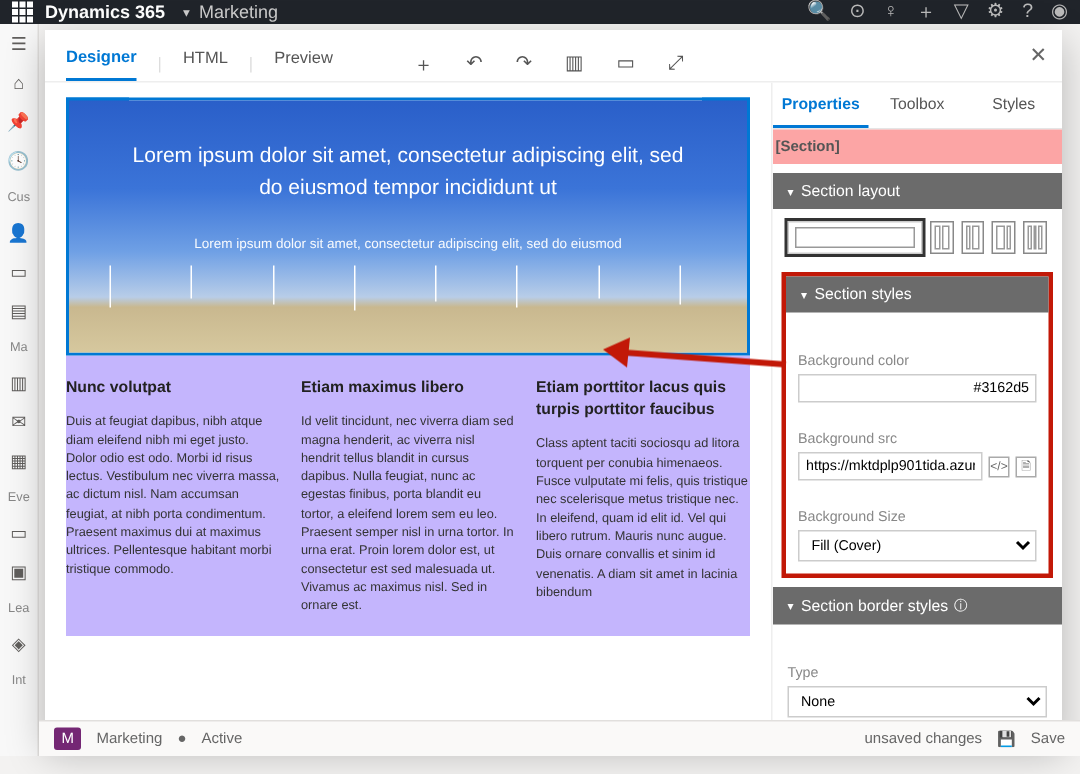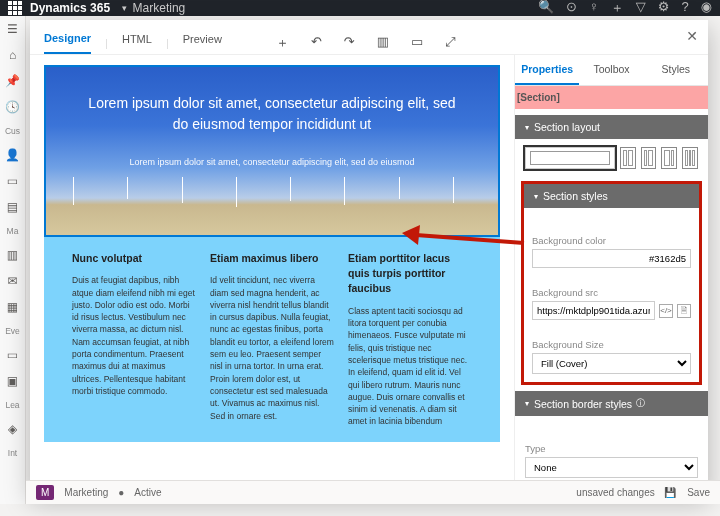--- a/index.html
+++ b/index.html
@@ -25,21 +25,21 @@
   .canvas { flex: 1; padding: 10px 14px; overflow: hidden; position: relative; }
   .section { border: 2px solid #0078d4; position: relative; }
   .sectag { position: absolute; top: -2px; left: -2px; background: #0078d4; color: #fff; font-size: 9px; padding: 2px 6px; }
   .secctrl { position: absolute; top: -2px; right: -2px; background: #0078d4; display: flex; }
   .secctrl span { color: #fff; font-size: 9px; padding: 2px 4px; cursor: pointer; }
   .hero { background: linear-gradient(to bottom, #2a5fc9 0%, #3b74d8 35%, #6fa0e5 60%, #b8cde8 78%, #c9b88f 82%, #d6c89e 100%); height: 168px; color: #fff; text-align: center; padding: 26px 40px 0; position: relative; overflow: hidden; }
   .hero h2 { font-size: 14px; font-weight: 400; line-height: 1.5; }
   .hero .sub { font-size: 9px; margin-top: 22px; opacity: 0.95; }
   .turbines { position: absolute; bottom: 28px; left: 0; right: 0; height: 30px; }
   .turb { position: absolute; width: 1px; background: #fff; }
-  .cols { display: flex; gap: 14px; background: #7dd3fc; padding: 14px 28px; }
+  .cols { display: flex; gap: 14px; background: #c4b5fd; padding: 14px 0; }
   .col { flex: 1; font-size: 8.5px; line-height: 1.45; color: #333; }
   .col h3 { font-size: 10.5px; font-weight: 700; margin-bottom: 8px; color: #222; }
   .proppanel { width: 194px; border-left: 1px solid #eee; display: flex; flex-direction: column; font-size: 10.5px; overflow-y: auto; position: relative; }
   .ptabs { display: flex; border-bottom: 1px solid #e5e5e5; }
   .ptabs .pt { flex: 1; text-align: center; padding: 8px 0; cursor: pointer; color: #555; }
   .ptabs .pt.active { border-bottom: 2px solid #0078d4; color: #0078d4; font-weight: 600; }
   .pbody { padding: 0 0 8px; }
   .phead { background: #fca5a5; padding: 6px 2px; font-size: 10px; color: #555; font-weight: bold; }
   .pacc { background: #6b6b6b; color: #fff; padding: 6px 10px; font-size: 10.5px; margin-top: 6px; display: flex; align-items: center; }
   .pacc .car { font-size: 8px; margin-right: 5px; }

